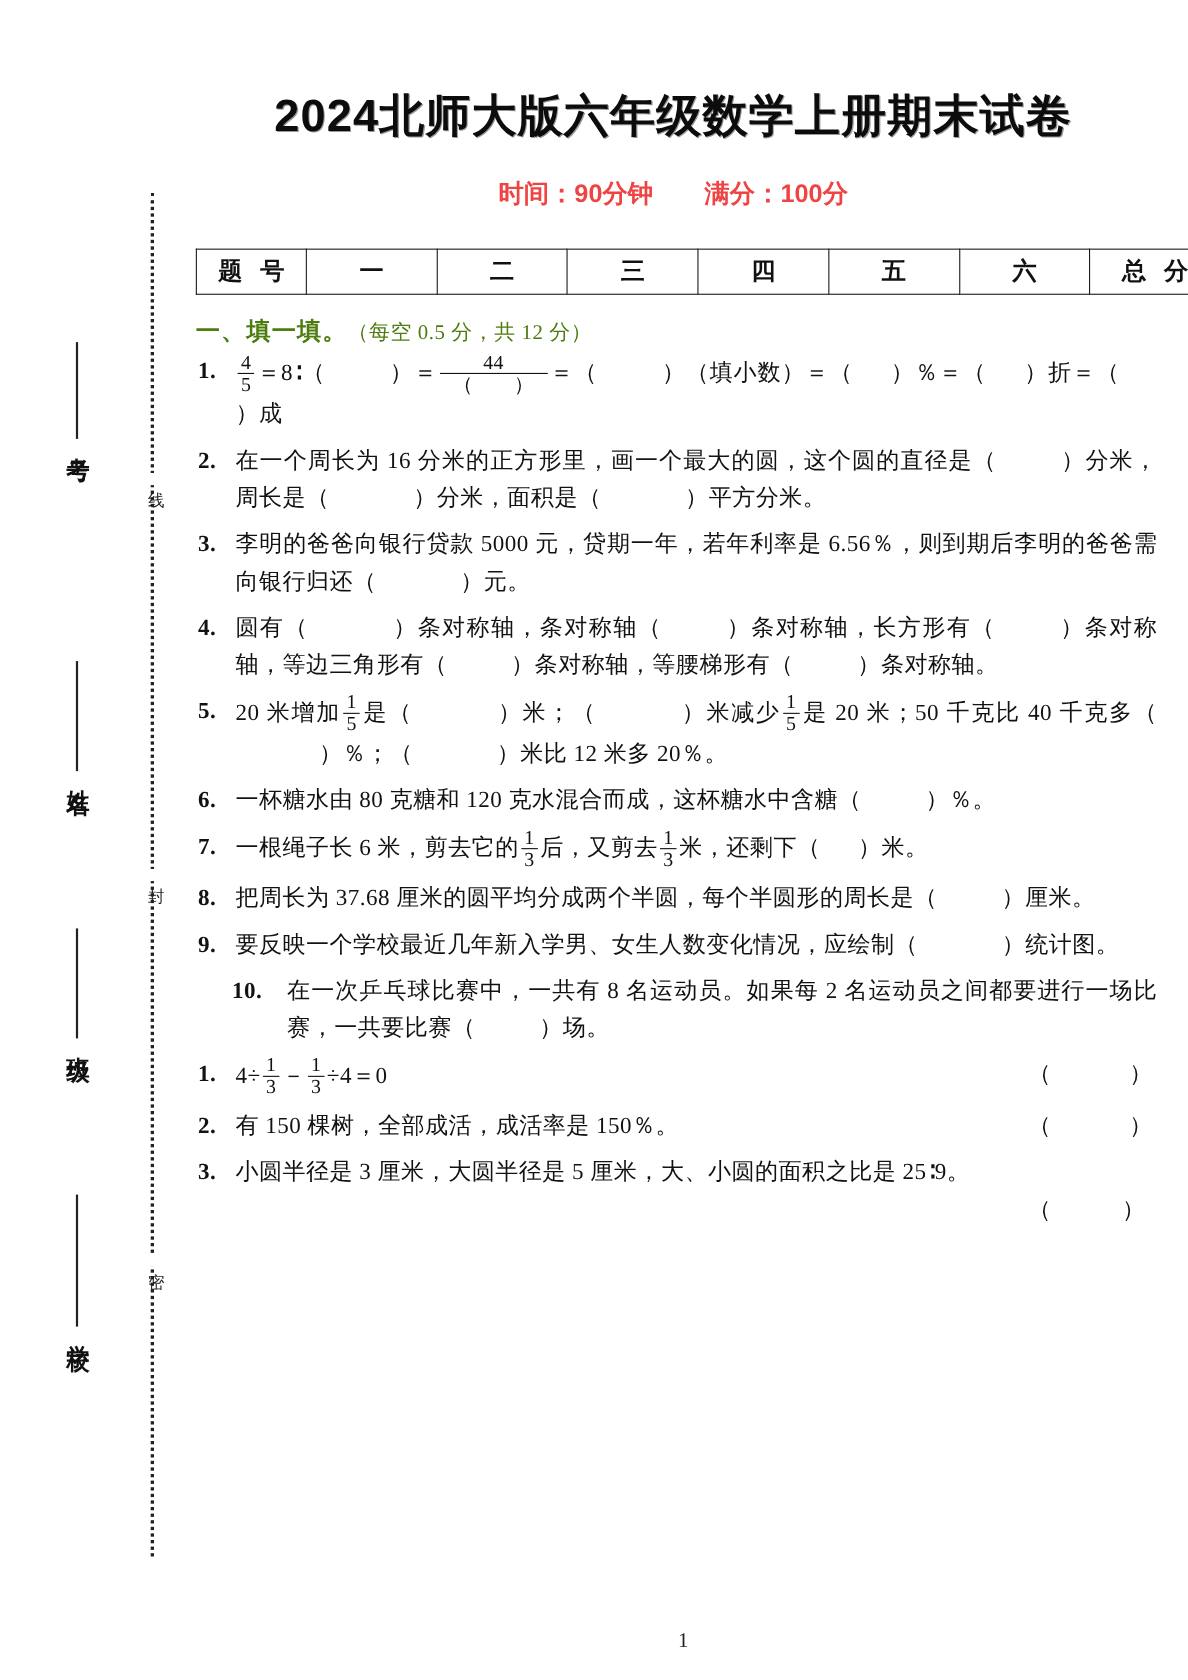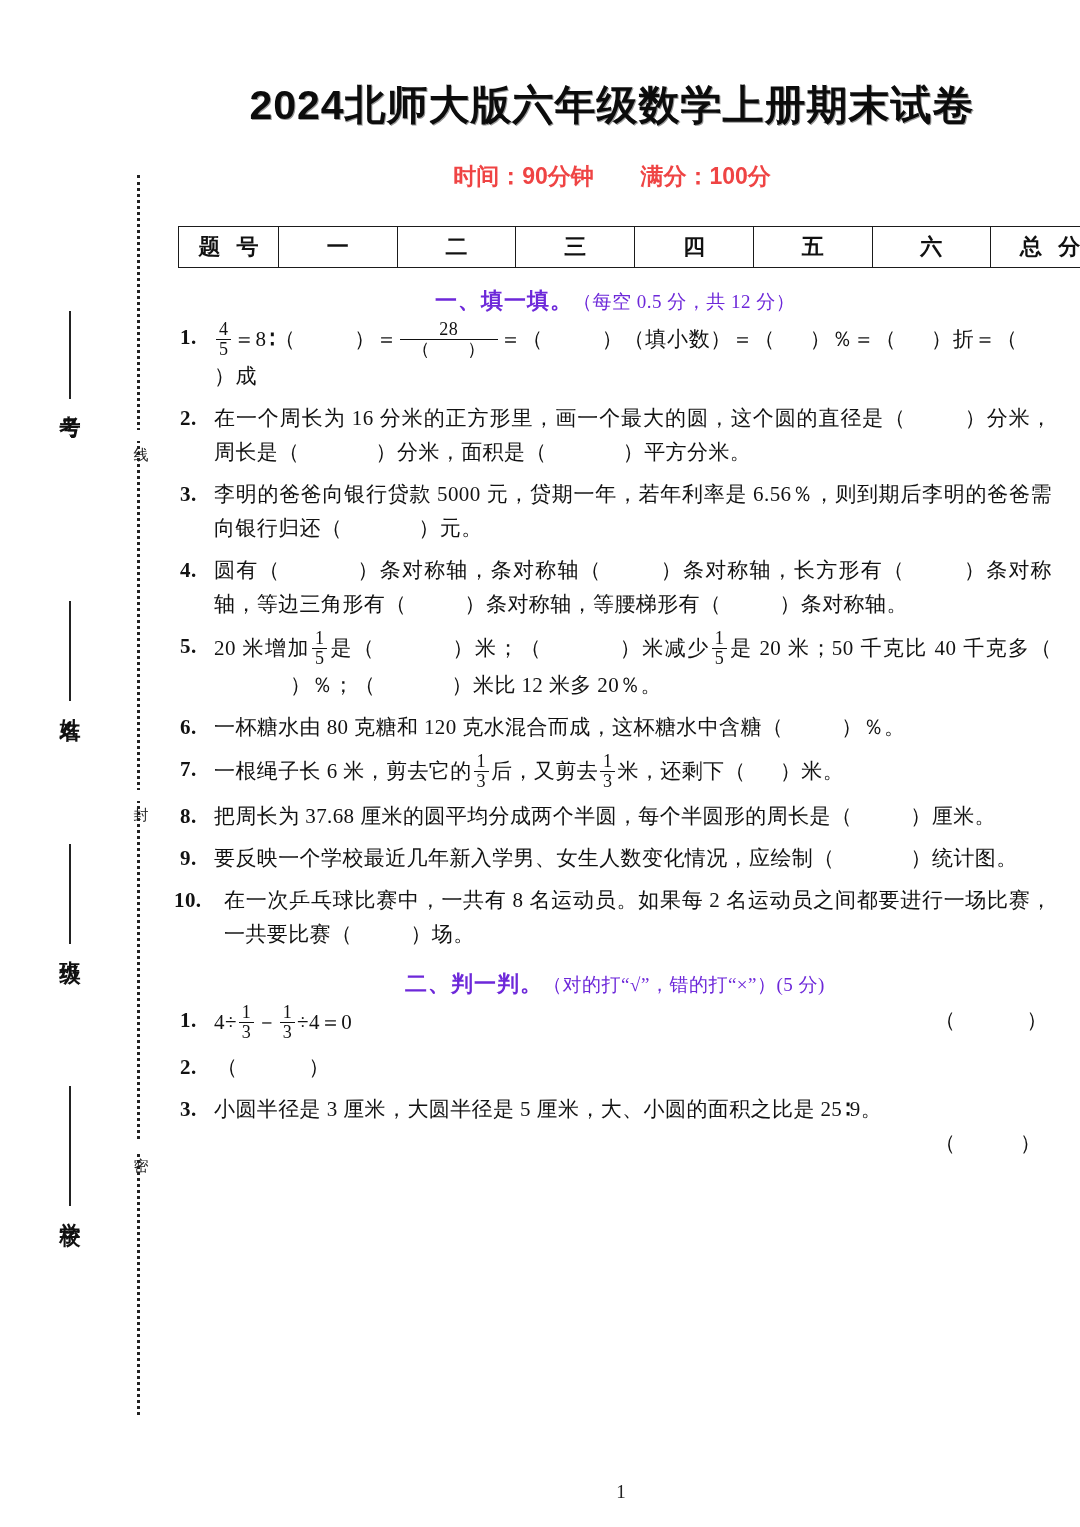--- a/index.html
+++ b/index.html
@@ -110,22 +110,21 @@
     letter-spacing: 5px;
     text-indent: 5px;
     color: #111;
   }
   table.score-table td.head-cell { width: 100px; }
 
   
   .section-head {
     margin: 18px 0 4px 6px;
     font-size: 21px;
-    color: #6d28d9;
-    text-align: center;
+    color: #4d7c0f;
   }
   .section-head .sec-title {
     font-family: "Liberation Sans", sans-serif;
     font-weight: bold;
     font-size: 22px;
     letter-spacing: 1px;
   }
   .section-head .sec-note {
     font-family: "Liberation Serif", serif;
     font-size: 19px;
@@ -143,21 +142,21 @@
     color: #121212;
     text-align: justify;
   }
   li.qitem .qnum {
     position: absolute;
     left: 8px; top: 0;
     font-family: "Liberation Serif", serif;
     font-weight: bold;
     font-size: 21px;
   }
-  li.qitem.wide-num { padding-left: 52px; }
+  li.qitem.wide-num { padding-left: 52px; margin-left: 37px; }
   li.qitem.wide-num .qnum { left: 2px; }
 
   
   .frac {
     display: inline-block;
     vertical-align: -0.52em;
     text-align: center;
     margin: 0 2px;
     line-height: 1.05;
     font-size: 0.86em;
@@ -262,21 +261,21 @@
   </div>
 
   <ol class="qlist">
 
     <li class="qitem">
       <span class="qnum">1.</span>
       <span class="frac">
         <span class="num">4</span>
         <span class="den">5</span>
       </span><span>＝8∶（</span><span class="blank-m"></span><span>）＝</span><span class="frac wide">
-        <span class="num">28</span>
+        <span class="num">44</span>
         <span class="den">（　　）</span>
       </span><span>＝（</span><span class="blank-m"></span><span>）（填小数）＝（</span><span class="blank-s"></span><span>）％＝（</span><span class="blank-s"></span><span>）折＝（</span><span class="blank-s"></span><span>）成</span>
     </li>
 
     <li class="qitem">
       <span class="qnum">2.</span>
       <span>在一个周长为 16 分米的正方形里，画一个最大的圆，这个圆的直径是（</span><span class="blank-m"></span><span>）分米，周长是（</span><span class="blank-l"></span><span>）分米，面积是（</span><span class="blank-l"></span><span>）平方分米。</span>
     </li>
 
     <li class="qitem">
@@ -325,23 +324,20 @@
       <span class="qnum">9.</span>
       <span>要反映一个学校最近几年新入学男、女生人数变化情况，应绘制（</span><span class="blank-l"></span><span>）统计图。</span>
     </li>
 
     <li class="qitem wide-num">
       <span class="qnum">10.</span>
       <span>在一次乒乓球比赛中，一共有 8 名运动员。如果每 2 名运动员之间都要进行一场比赛，一共要比赛（</span><span class="blank-m"></span><span>）场。</span>
     </li>
   </ol>
 
-  <div class="section-head">
-    <span class="sec-title">二、判一判。</span><span class="sec-note">（对的打“√”，错的打“×”）(5 分)</span>
-  </div>
 
   <ol class="qlist">
 
     <li class="qitem judge">
       <span class="qnum">1.</span>
       <div class="judge-row">
         <div class="jtext">
           <span>4÷</span><span class="frac">
             <span class="num">1</span>
             <span class="den">3</span>
@@ -350,20 +346,21 @@
             <span class="den">3</span>
           </span><span>÷4＝0</span>
         </div>
         <div class="jparen">（　　　）</div>
       </div>
     </li>
 
     <li class="qitem judge">
       <span class="qnum">2.</span>
       <div class="judge-row">
+        <div class="jtext">有 150 棵树，全部成活，成活率是 150％。</div>
         <div class="jparen">（　　　）</div>
       </div>
     </li>
 
     <li class="qitem judge">
       <span class="qnum">3.</span>
       <div>小圆半径是 3 厘米，大圆半径是 5 厘米，大、小圆的面积之比是 25∶9。</div>
       <div class="paren-right-line">
         <span class="paren-box">（　　　）</span>
       </div>

